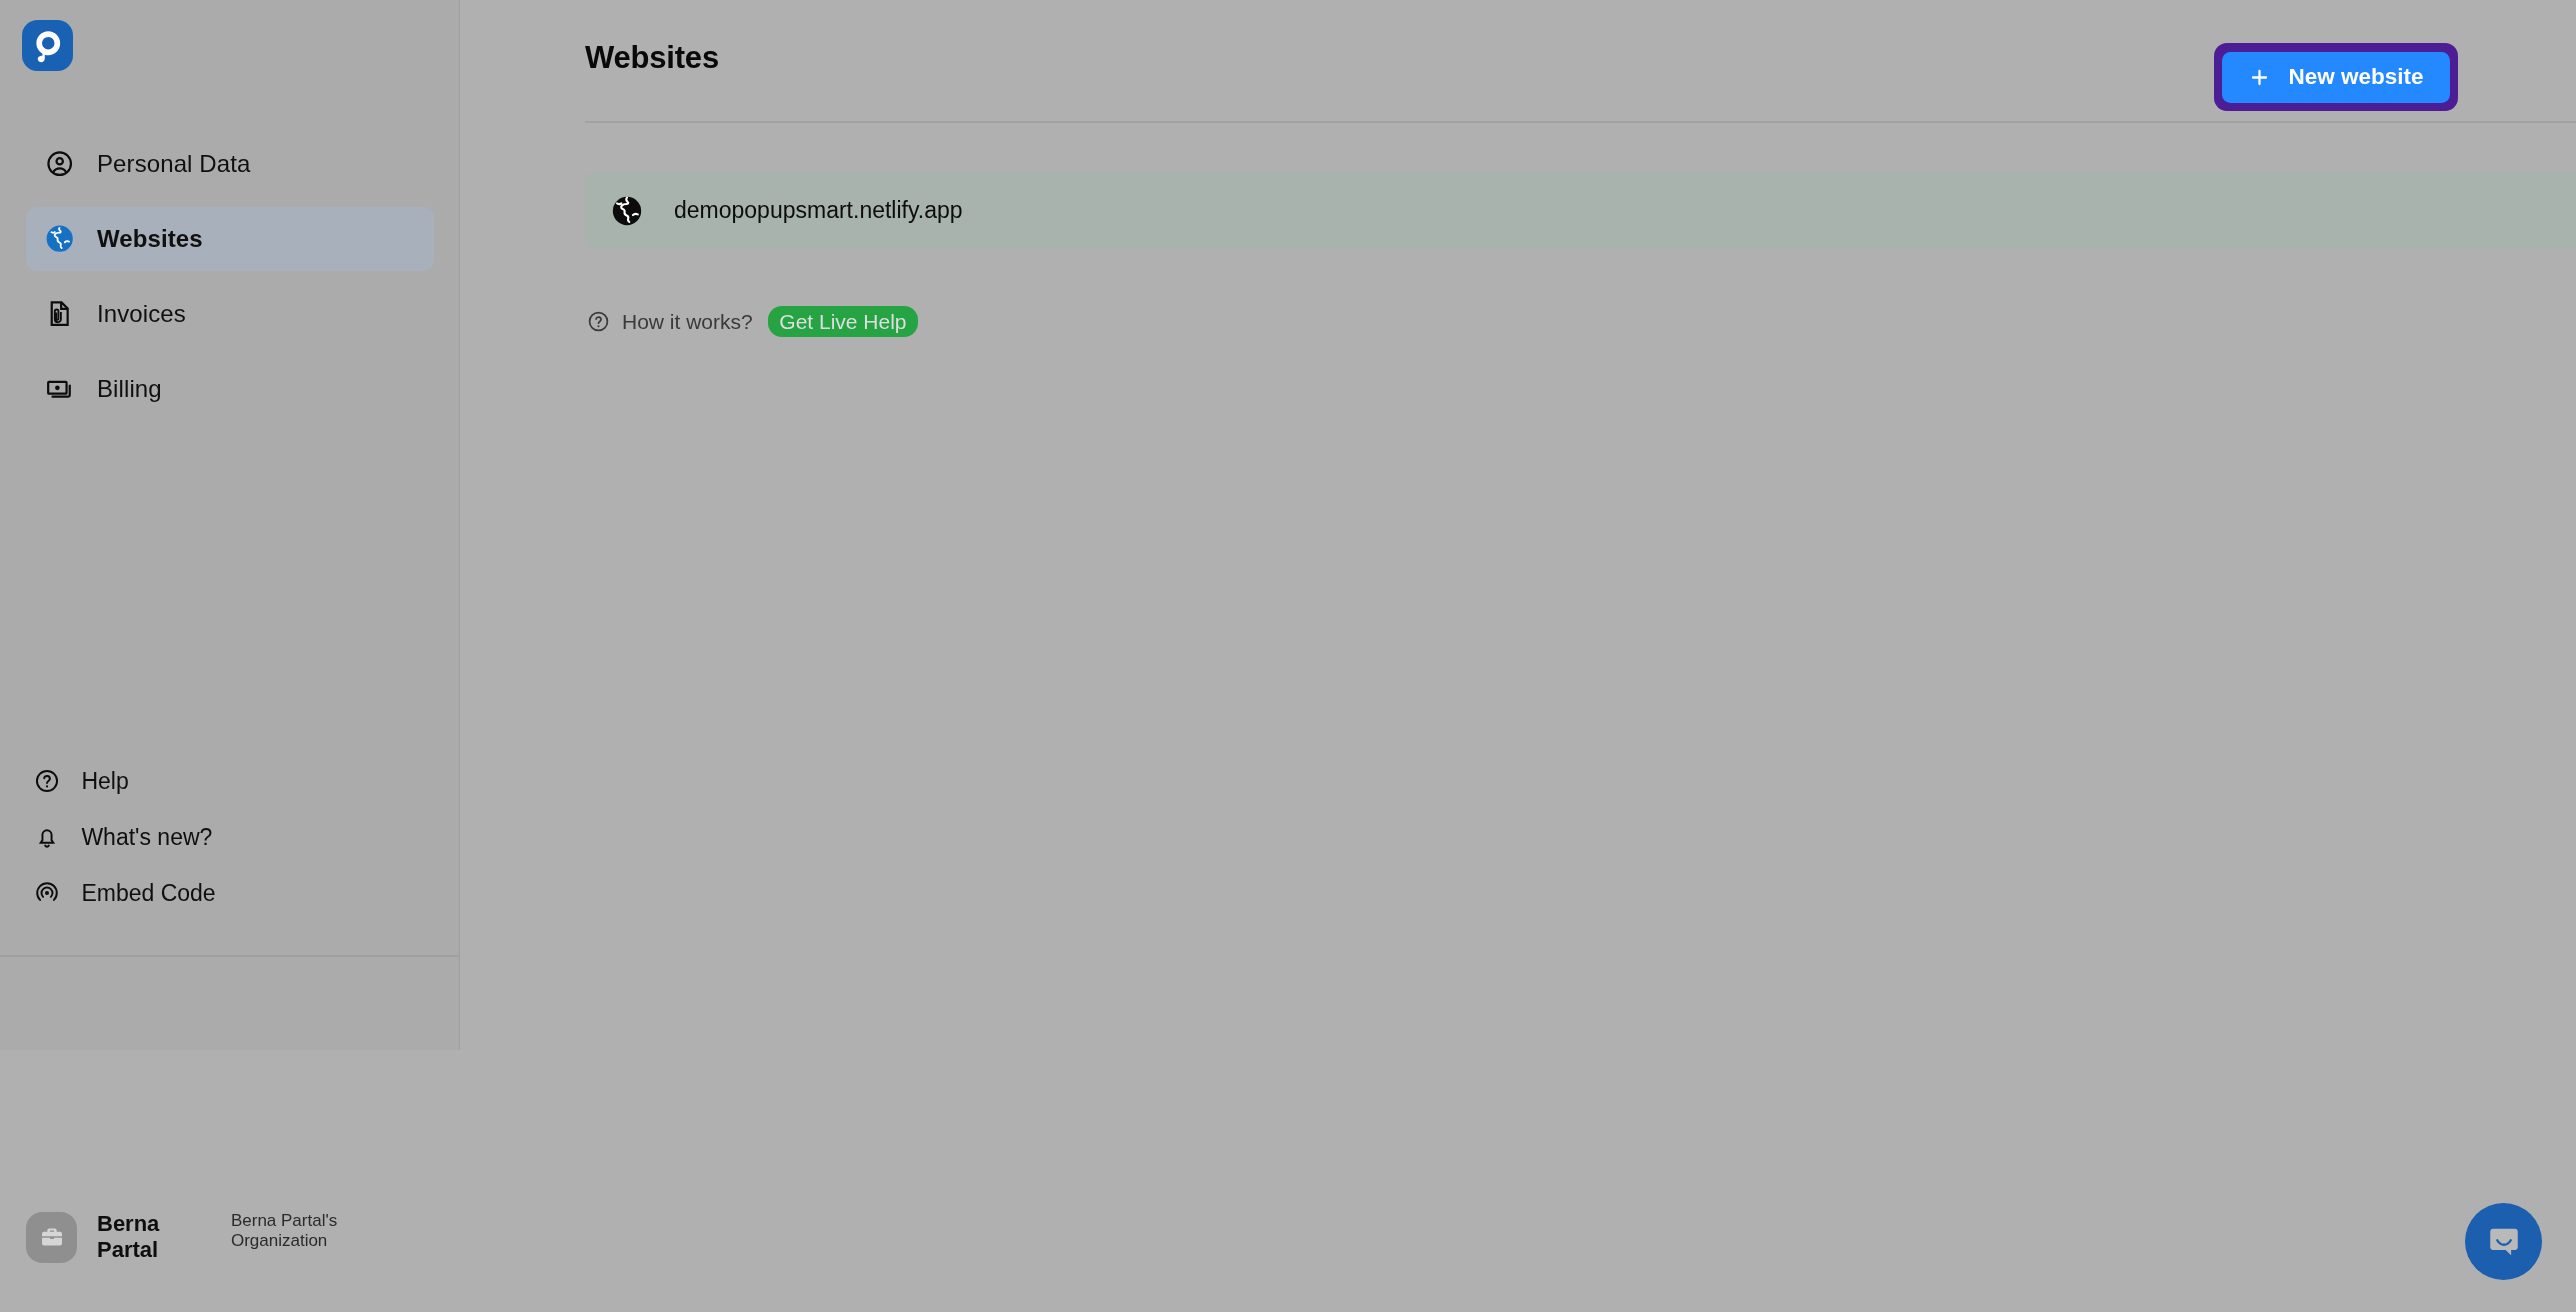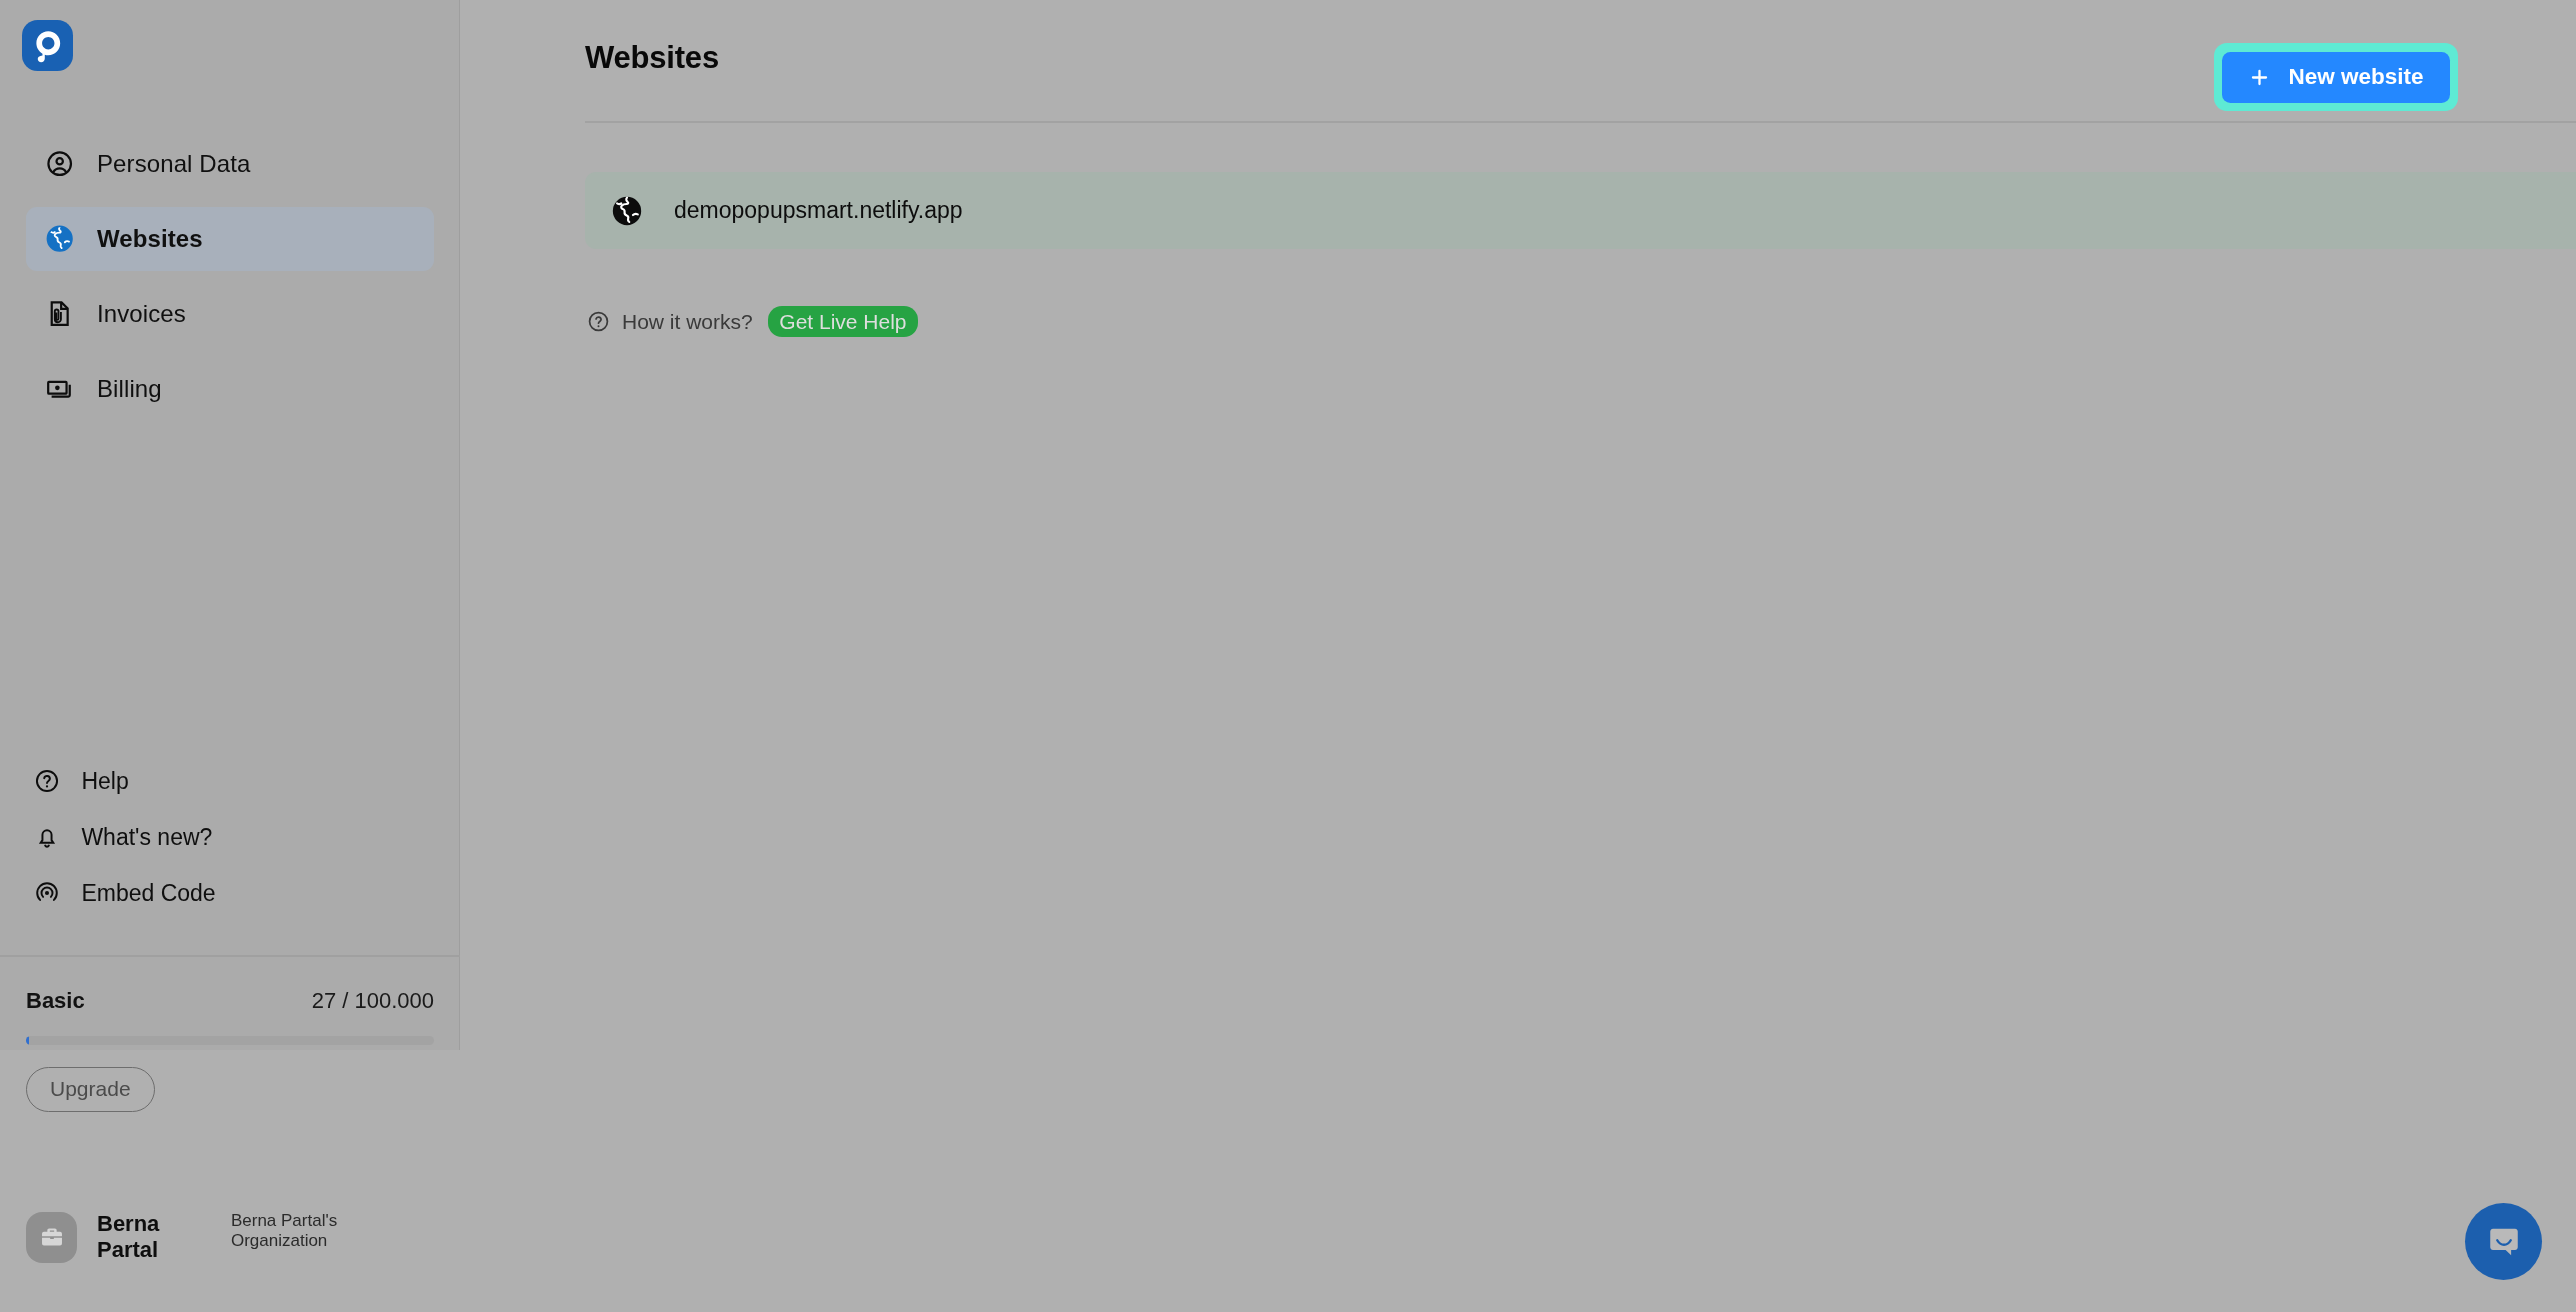--- a/index.html
+++ b/index.html
@@ -226,21 +226,21 @@
     width: 2335px;
     height: 1.5px;
     background: #a2a2a2;
   }
 
   
   #new-website-halo {
     position: absolute;
     right: 118px;
     top: 43px;
-    background: #5eead4;
+    background: #4c1d95;
     border-radius: 13px;
     padding: 8.5px;
   }
   #new-website-button {
     display: flex;
     align-items: center;
     justify-content: center;
     gap: 17px;
     height: 51px;
     padding: 0 26px;
@@ -425,30 +425,20 @@
           <path d="M5.6 18.4a9.1 9.1 0 0 1 0-12.8 9.1 9.1 0 0 1 12.8 0 9.1 9.1 0 0 1 0 12.8"></path>
         </svg>
       </span>
       <span class="nav2-label">Embed Code</span>
     </div>
 
   </nav>
 
   <div id="sidebar-divider"></div>
 
-  <div id="plan-block">
-    <div id="plan-row">
-      <span id="plan-name">Basic</span>
-      <span id="plan-quota">27 / 100.000</span>
-    </div>
-    <div id="progress-track">
-      <div id="progress-fill" style="width: 0.8%; background: rgb(47, 111, 208);"></div>
-    </div>
-    <button id="upgrade-button">Upgrade</button>
-  </div>
 
   <div id="account-block">
     <div id="account-avatar">
       <svg width="26" height="26" viewBox="0 0 24 24" fill="#d6d6d6" aria-hidden="true">
         <path d="M9.3 4.2h5.4c.9 0 1.6.7 1.6 1.6v1.3h3.1c1 0 1.8.8 1.8 1.8v2.3H2.8V8.9c0-1 .8-1.8 1.8-1.8h3.1V5.8c0-.9.7-1.6 1.6-1.6zm.7 1.7v1.2h4V5.9h-4z"></path>
         <path d="M2.8 12.6h7.5v1.3h3.4v-1.3h7.5v5.4c0 1-.8 1.8-1.8 1.8H4.6c-1 0-1.8-.8-1.8-1.8v-5.4z"></path>
       </svg>
     </div>
     <div id="account-text">
       <span id="account-name">Berna Partal</span>

